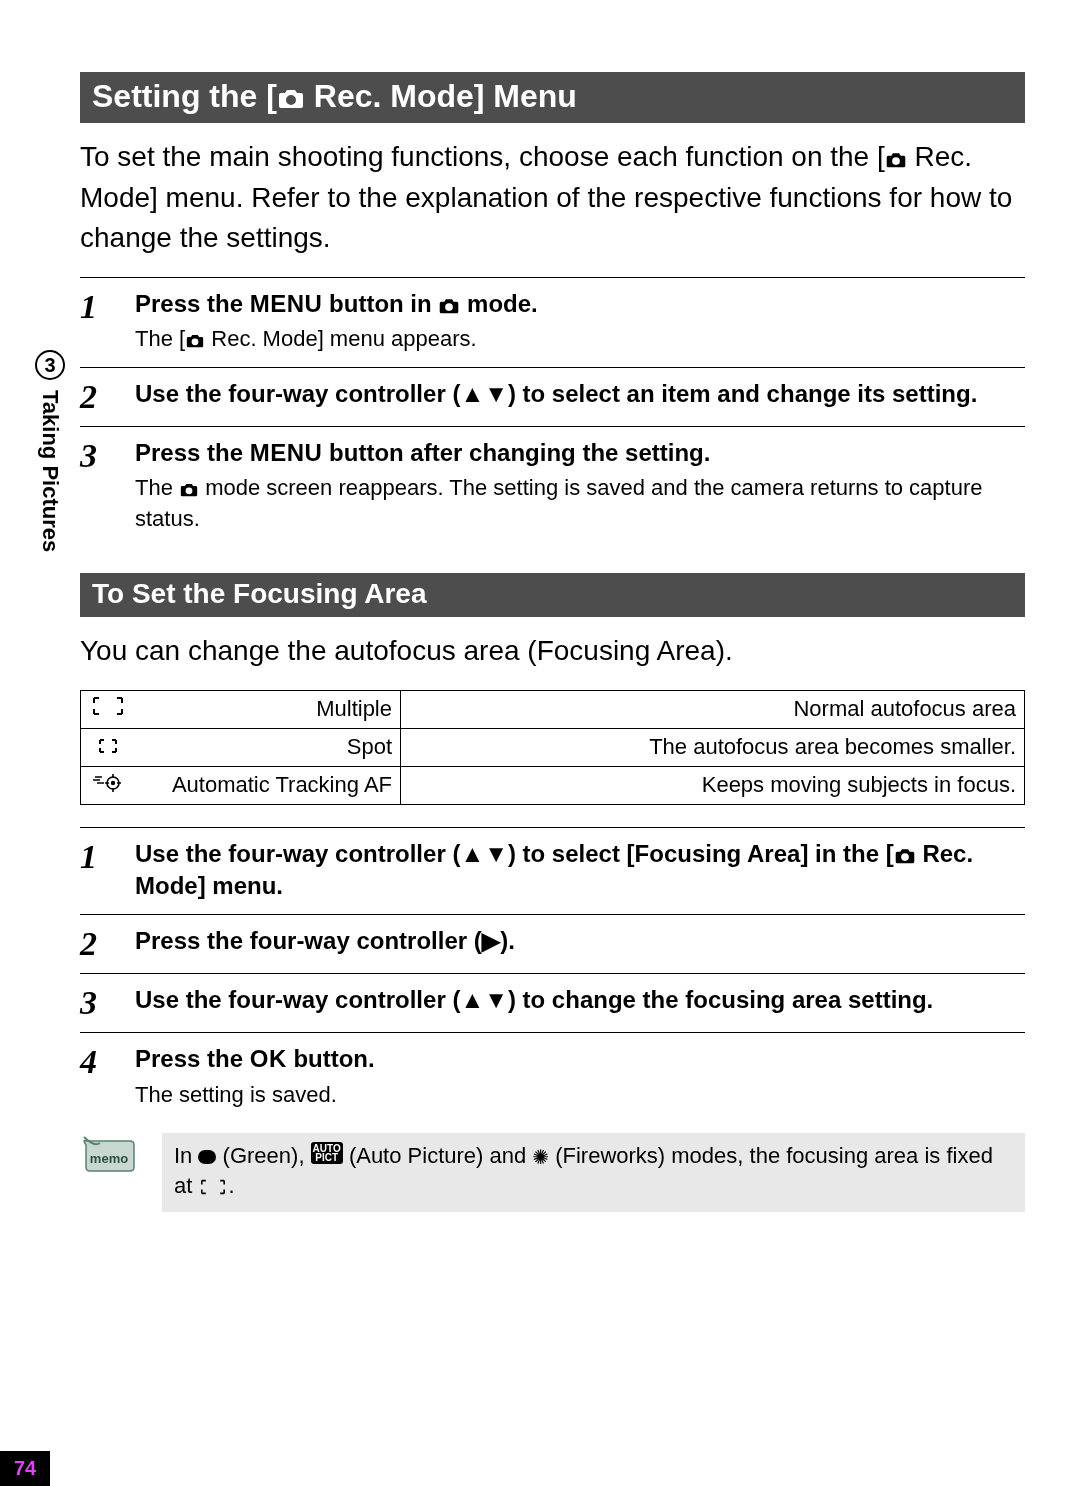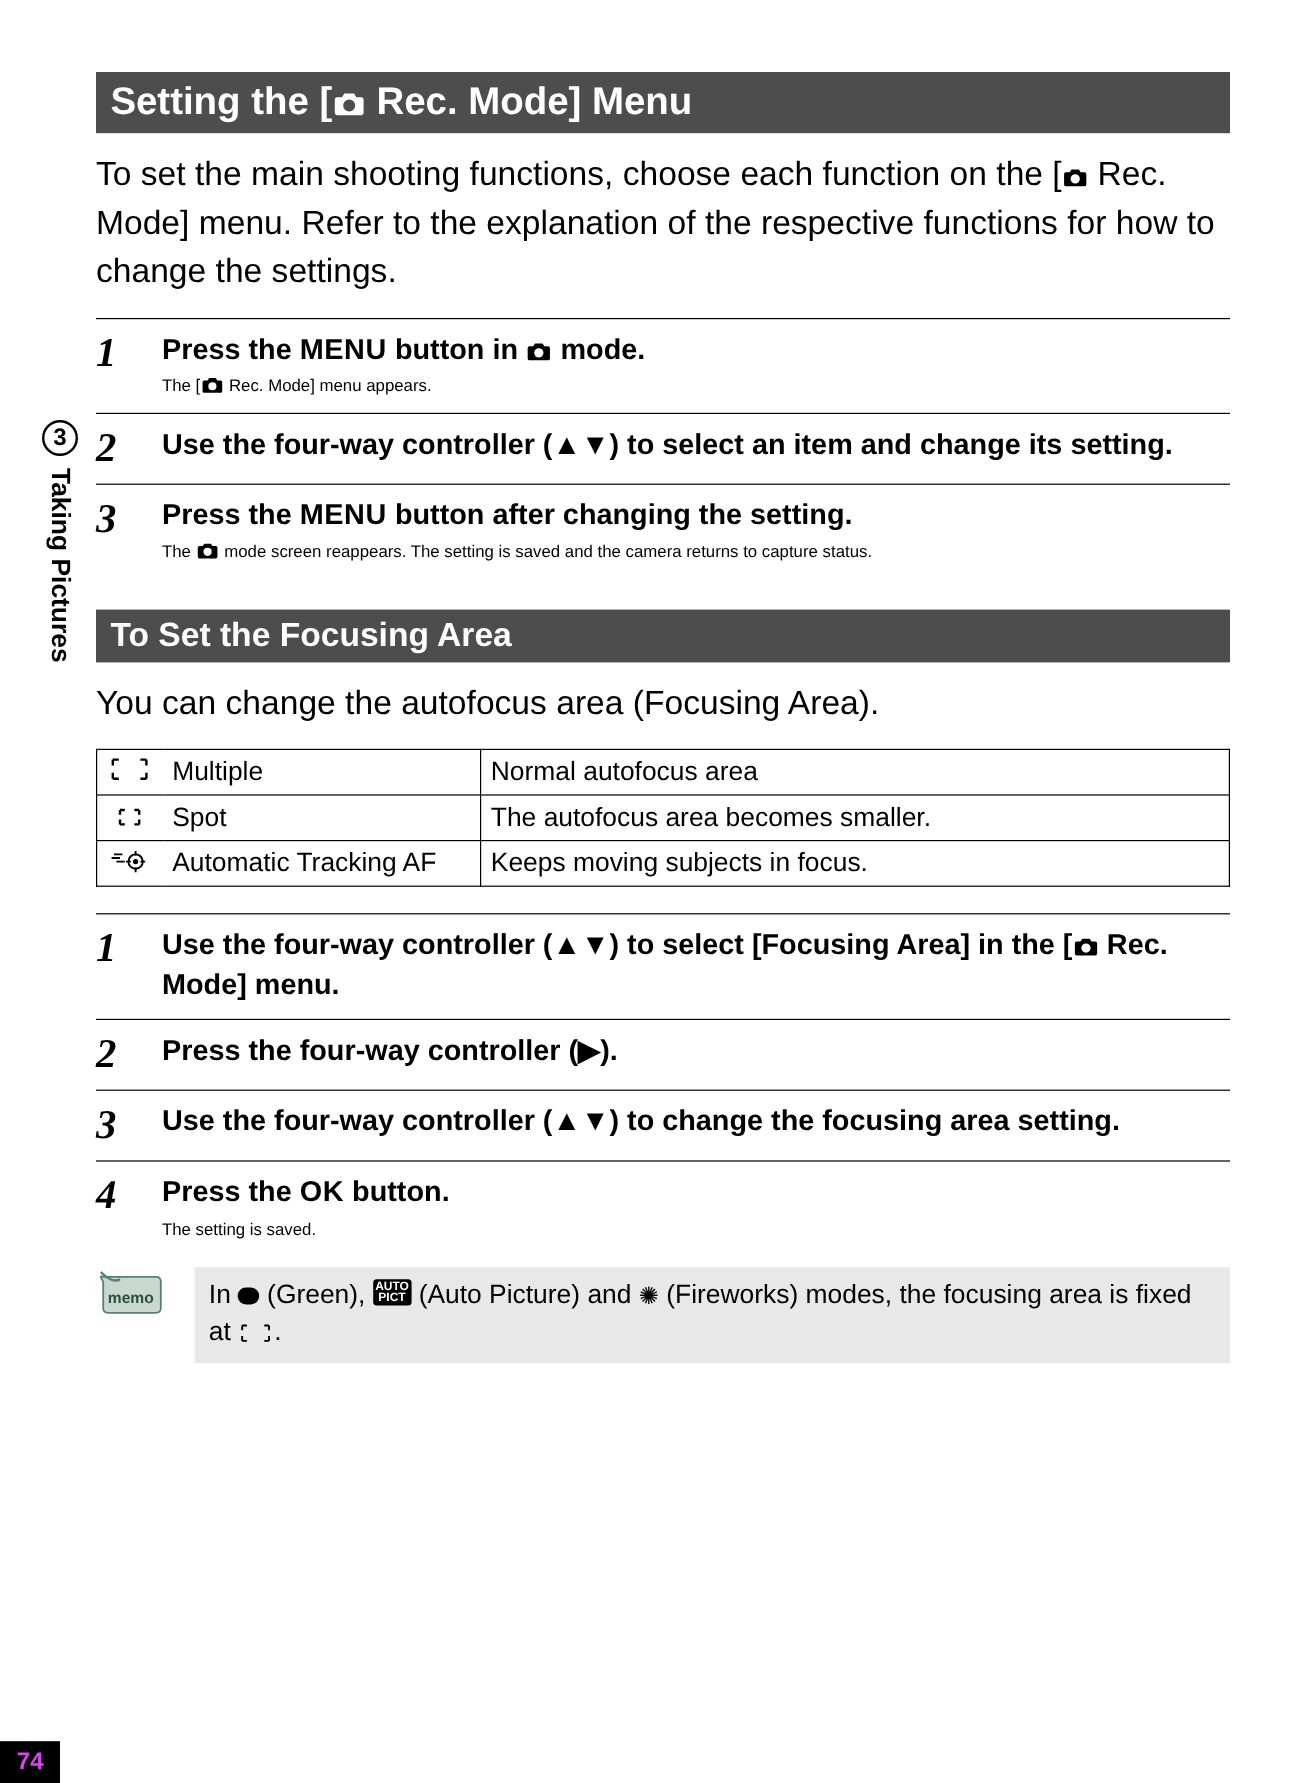--- a/index.html
+++ b/index.html
@@ -16,20 +16,21 @@
     left: 80px;
     right: 55px;
     top: 60px;
   }
   .section-bar {
     background: #4d4d4d;
     color: #fff;
     padding: 6px 12px 8px 12px;
     font-size: 32px;
     font-weight: bold;
+    margin-top: 12px;
   }
   .section-bar.sub {
     font-size: 28px;
     padding: 5px 12px 7px 12px;
   }
   .intro {
     font-size: 28px;
     line-height: 1.45;
     margin: 14px 0 18px 0;
   }
@@ -48,21 +49,21 @@
     line-height: 1;
     padding-top: 2px;
   }
   .step-body { flex: 1; }
   .step-title {
     font-size: 24px;
     font-weight: bold;
     line-height: 1.35;
   }
   .step-desc {
-    font-size: 14px;
+    font-size: 22px;
     line-height: 1.4;
     margin-top: 4px;
   }
   .icon-cam {
     display: inline-block;
     vertical-align: -2px;
   }
   .icon-cam svg { display: block; }
   .menu-word {
     font-weight: bold;
@@ -75,20 +76,21 @@
   .focus-table {
     width: 100%;
     border-collapse: collapse;
     margin: 14px 0 22px 0;
     font-size: 22px;
   }
   .focus-table td {
     border: 1px solid #000;
     padding: 5px 8px 6px 8px;
     vertical-align: middle;
+    text-align: right;
   }
   .focus-table td.iconcell {
     width: 55px;
     text-align: center;
     border-right: none;
     padding: 4px 2px;
   }
   .focus-table td.namecell {
     width: 265px;
     border-left: none;

